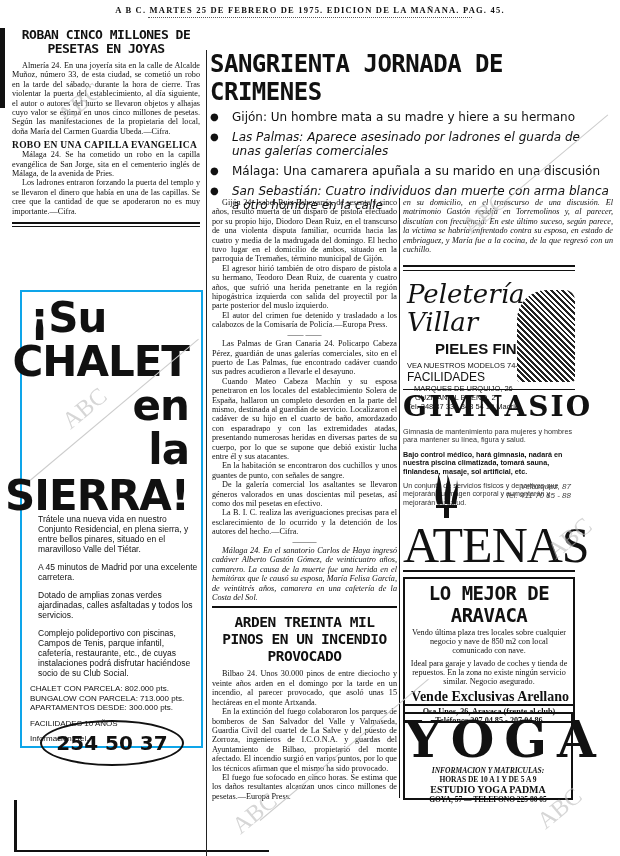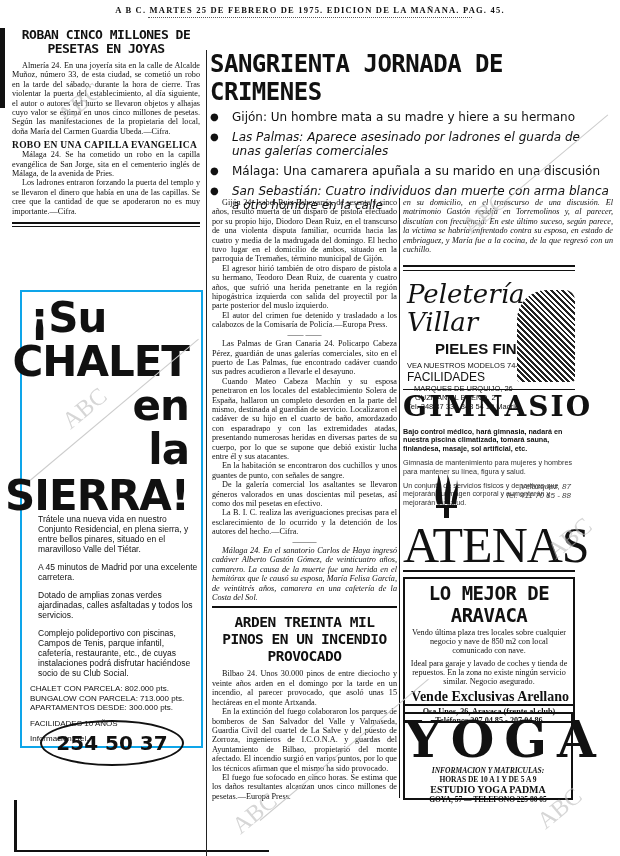--- a/index.html
+++ b/index.html
@@ -156,22 +156,22 @@
   <div style="font-family:'Liberation Sans',sans-serif;font-size:12px;margin-left:4px;">FACILIDADES</div>
   <div class="pel-text" style="margin-left:11px;">MARQUES DE URQUIJO, 26</div>
   <div class="pel-text" style="margin-left:12px;">GUZMAN EL BUENO, 2</div>
   <div class="pel-text" style="margin-left:4px;">Tel. 248 37 33 - 343 54 19 Madrid</div>
   <div style="position:absolute;right:0;top:10px;width:58px;height:92px;background:repeating-linear-gradient(45deg,#222 0 2px,#fff 2px 4px);border-radius:30px 10px 4px 4px;"></div>
 </div>
 <div class="abs" style="left:403px;top:389px;width:172px;height:1px;background:#111;"></div>
 
 <div class="ad-box" style="left:403px;top:392px;width:172px;height:175px;">
   <div class="gim-title">GIMNASIO</div>
+  <div class="small-sans" style="margin-top:6px;color:#333;">Gimnasia de mantenimiento para mujeres y hombres para mantener su línea, figura y salud.</div>
   <div class="small-sans" style="margin-top:6px;font-weight:bold;">Bajo control médico, hará gimnasia, nadará en nuestra piscina climatizada, tomará sauna, finlandesa, masaje, sol artificial, etc.</div>
-  <div class="small-sans" style="margin-top:6px;color:#333;">Gimnasia de mantenimiento para mujeres y hombres para mantener su línea, figura y salud.</div>
   <div class="small-sans" style="margin-top:6px;color:#333;">Un conjunto de servicios físicos y deportivos que mejorarán su imagen corporal y aumentarán y mejorarán su salud.</div>
   <div style="position:absolute;left:30px;top:82px;width:26px;height:44px;">
     <svg width="26" height="44" viewBox="0 0 26 44">
         <path d="M4 30 C0 18 6 8 5 0 C10 10 8 20 10 30 Z" fill="#111"></path>
         <path d="M12 30 C10 16 16 8 14 0 C20 12 17 20 17 30 Z" fill="#111"></path>
         <path d="M19 30 C18 20 24 14 24 6 C26 16 24 24 23 30 Z" fill="#111"></path>
         <rect x="3" y="31" width="21" height="3" fill="#111"></rect>
         <rect x="11" y="34" width="5" height="10" fill="#111"></rect>
       </svg>
   </div>

